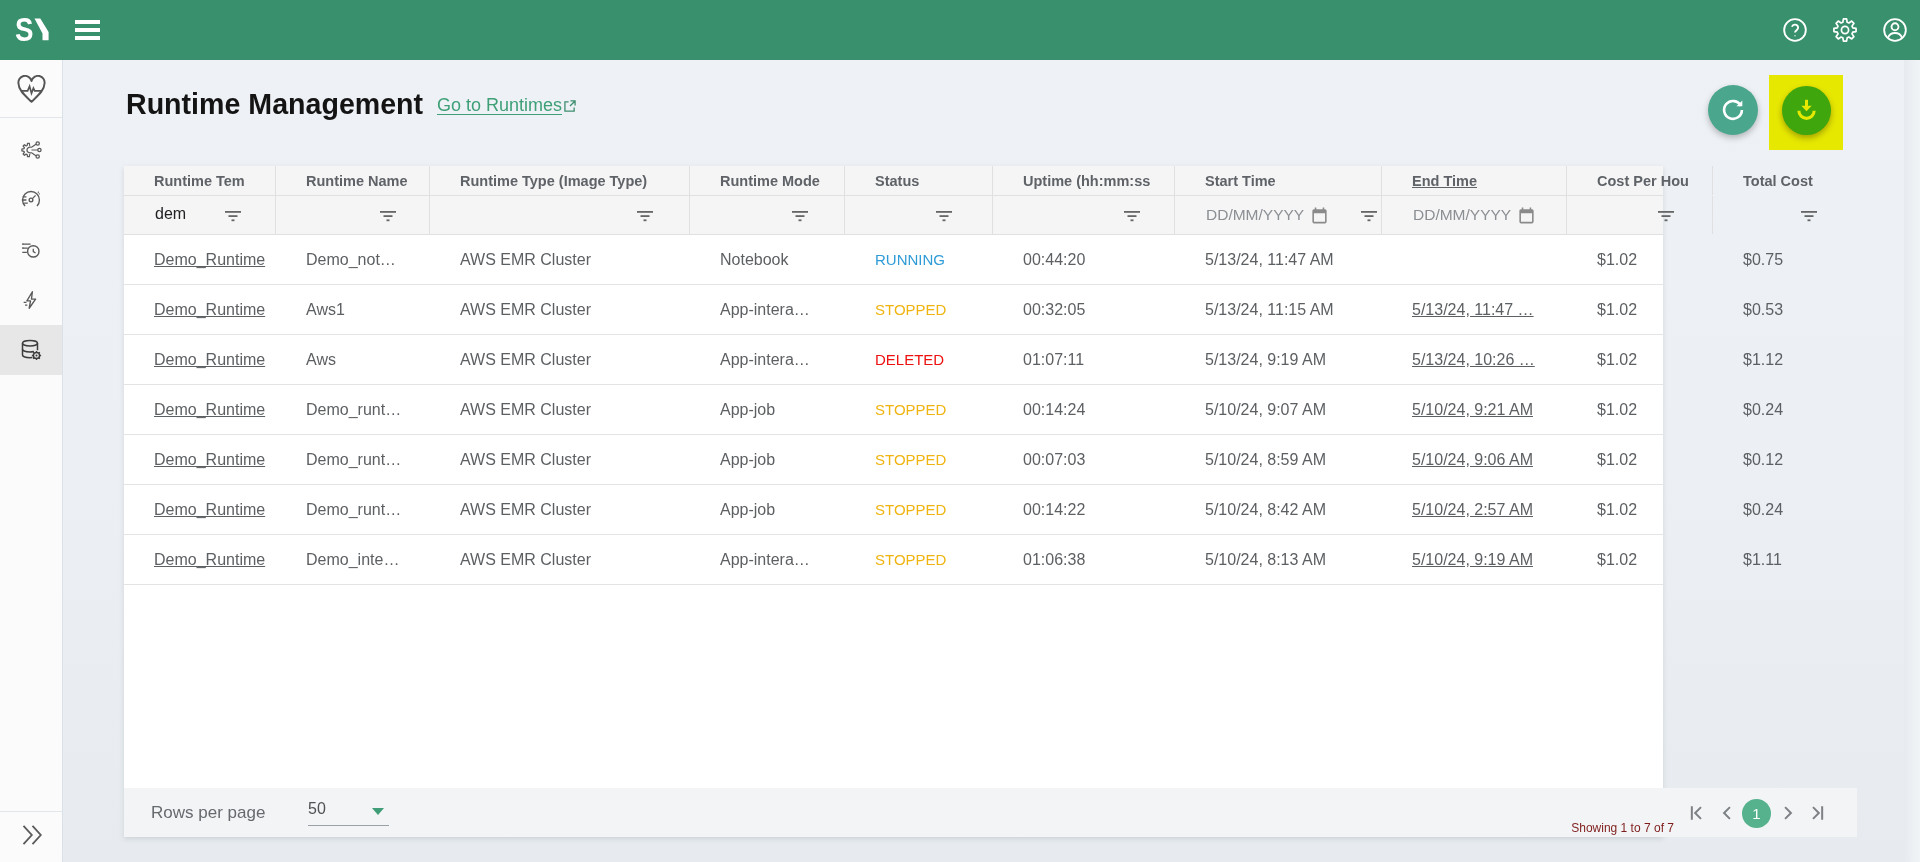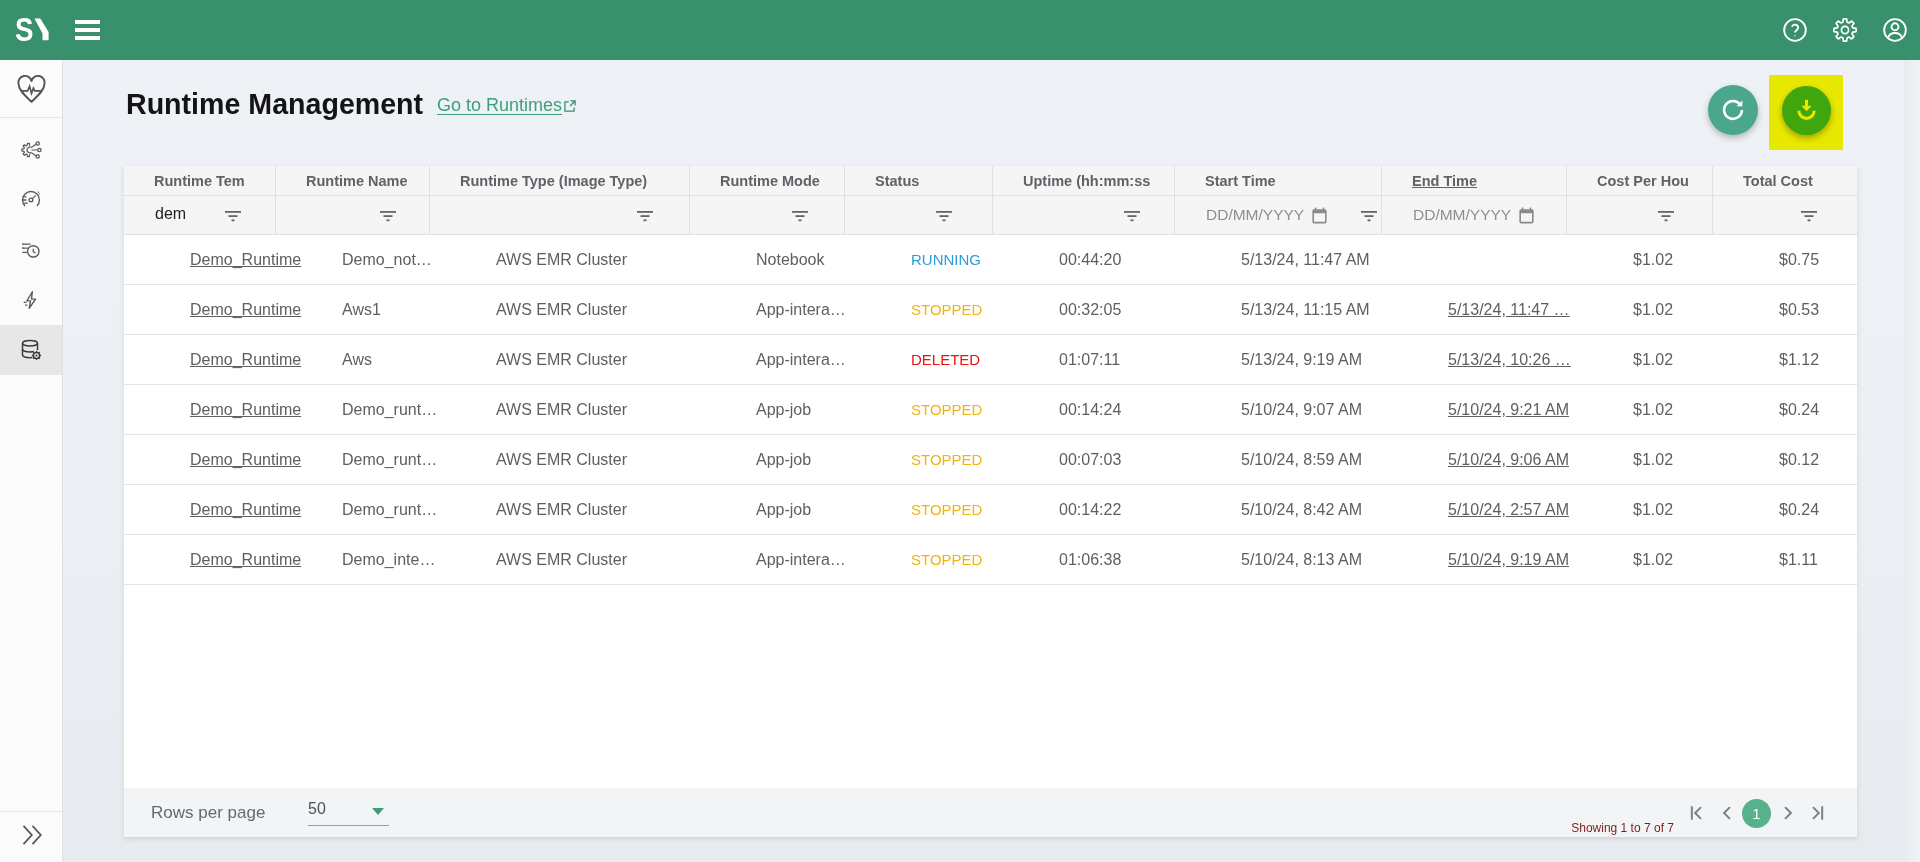--- a/index.html
+++ b/index.html
@@ -23,29 +23,29 @@
   .h1 { position:absolute; left:126px; top:88px; font-size:28.6px; font-weight:bold; color:#141414; letter-spacing:0; }
   .golink { position:absolute; left:437px; top:96px; font-size:18px; color:#3fa078; border-bottom:1.5px solid #3fa078; height:18.5px; line-height:18px; }
   .golink-icon { position:absolute; left:564px; top:100px; }
 
   
   .btn-refresh { position:absolute; left:1708px; top:85px; width:50px; height:50px; border-radius:50%; background:#4aa78e; box-shadow:0 3px 6px rgba(0,0,0,0.25); display:flex; align-items:center; justify-content:center; }
   .hl-rect { position:absolute; left:1769px; top:75px; width:74px; height:75px; background:#e7e800; }
   .btn-dl { position:absolute; left:13px; top:11px; width:49px; height:49px; border-radius:50%; background:#3fa60e; box-shadow:0 3px 6px rgba(0,0,0,0.3); display:flex; align-items:center; justify-content:center; }
 
   
-  .card { position:absolute; left:124px; top:166px; width:1733px; height:671px; background:#fff; box-shadow:0 2px 5px rgba(90,100,110,0.18); }
+  .card { position:absolute; left:124px; top:166px; width:1539px; height:671px; background:#fff; box-shadow:0 2px 5px rgba(90,100,110,0.18); }
   .thead { display:flex; height:30px; background:#f5f5f5; border-bottom:1px solid #e0e0e0; }
   .thead > div { font-size:14.5px; font-weight:bold; color:#5f6368; line-height:30px; padding:0 30px; overflow:hidden; white-space:nowrap; border-right:1px solid #e0e0e0; flex:none; }
   .thead > div:last-child { border-right:none; }
   .tfilter { display:flex; height:39px; background:#f5f5f5; border-bottom:1px solid #e0e0e0; }
   .tfilter > div { position:relative; flex:none; border-right:1px solid #e0e0e0; }
   .tfilter > div:last-child { border-right:none; }
   .funnel { position:absolute; top:11px; }
-  .trow { display:flex; height:50px; border-bottom:1px solid #e4e4e4;padding-left:36px; }
+  .trow { display:flex; height:50px; border-bottom:1px solid #e4e4e4; }
   .trow > div { font-size:16px; color:#5d6063; line-height:49px; padding:0 28px 0 30px; overflow:hidden; white-space:nowrap; flex:none; }
   .link-cell { text-decoration:underline; color:#55585b; }
   .c1 { width:152px; } .c2 { width:154px; } .c3 { width:260px; } .c4 { width:155px; }
   .c5 { width:148px; } .c6 { width:182px; } .c7 { width:207px; } .c8 { width:185px;text-decoration:underline; }
   .c9 { width:146px; } .c10 { width:144px; }
   .trow > div.st-run { color:#2f9bd6; font-size:15px; } .trow > div.st-stop { color:#f0b411; font-size:15px; } .trow > div.st-del { color:#ee1111; font-size:15px; }
 
   .tfoot { position:absolute; left:0; bottom:0; width:1733px; height:49px; background:#f3f4f5; }
   .rpp { position:absolute; left:27px; top:0; height:49px; line-height:49px; font-size:17px; color:#666a6e; }
   .sel50 { position:absolute; left:160px; top:12px; width:81px; font-size:16px; color:#4e5256; border-bottom:1px solid #9aa0a5; height:26px;margin-left:24px; }

